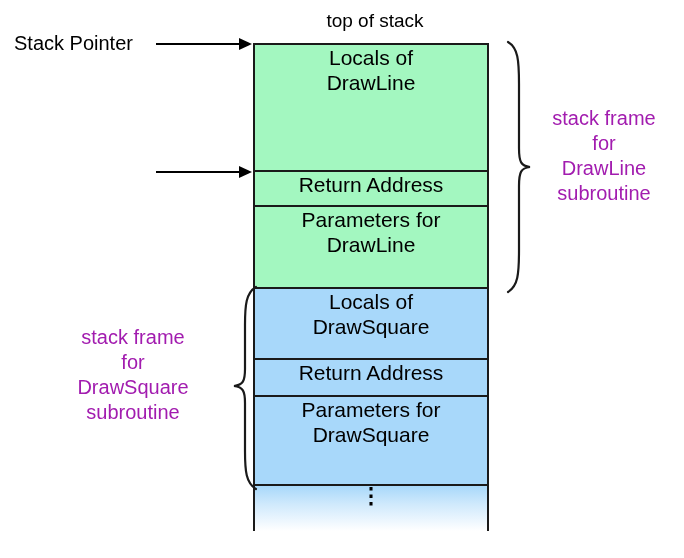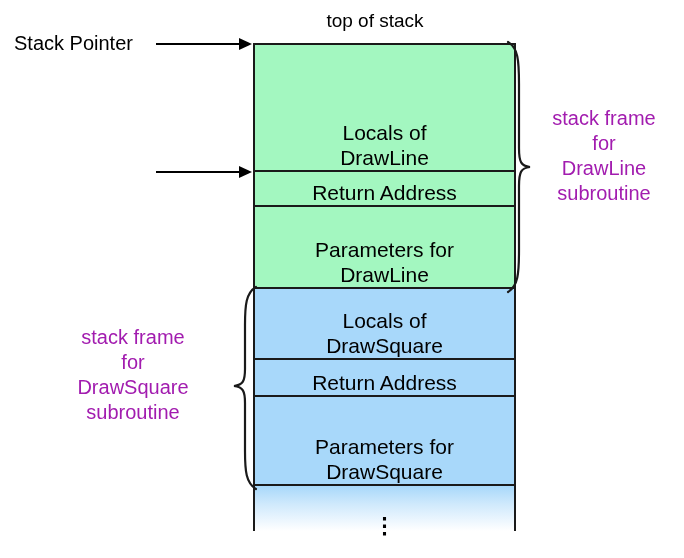--- a/index.html
+++ b/index.html
@@ -80,24 +80,24 @@
   #stack-column {
     position: absolute;
     left: 253px;
     top: 43px;
     width: 244px;
     height: 488px;
   }
   .cell {
     position: absolute;
     left: 0;
-    width: 263px;
+    width: 236px;
     box-sizing: border-box;
     display: flex;
-    align-items: flex-end;
+    align-items: flex-start;
     justify-content: center;
     text-align: center;
     font-size: 21px;
     line-height: 25px;
     color: #000000;
     border-left: 2px solid #1a1a1a;
     border-right: 2px solid #1a1a1a;
     border-top: 2px solid #1a1a1a;
   }
   .cell.green { background: #a3f7c0; }

